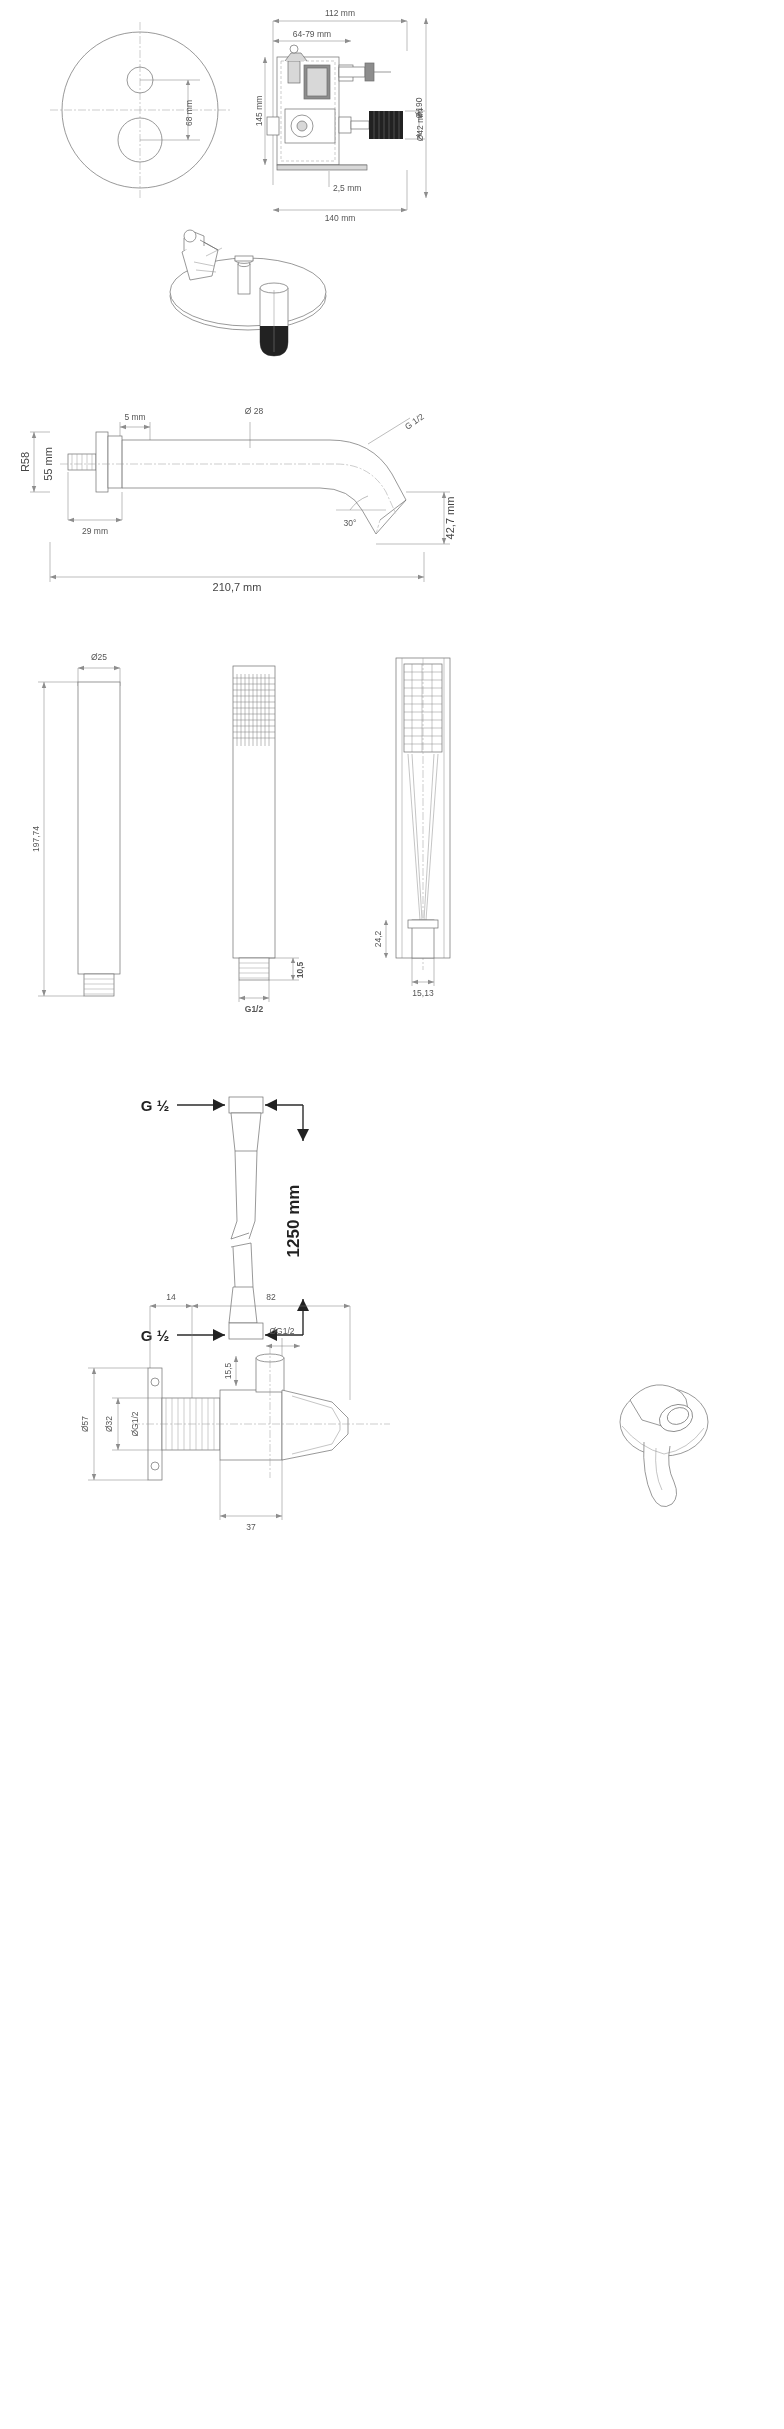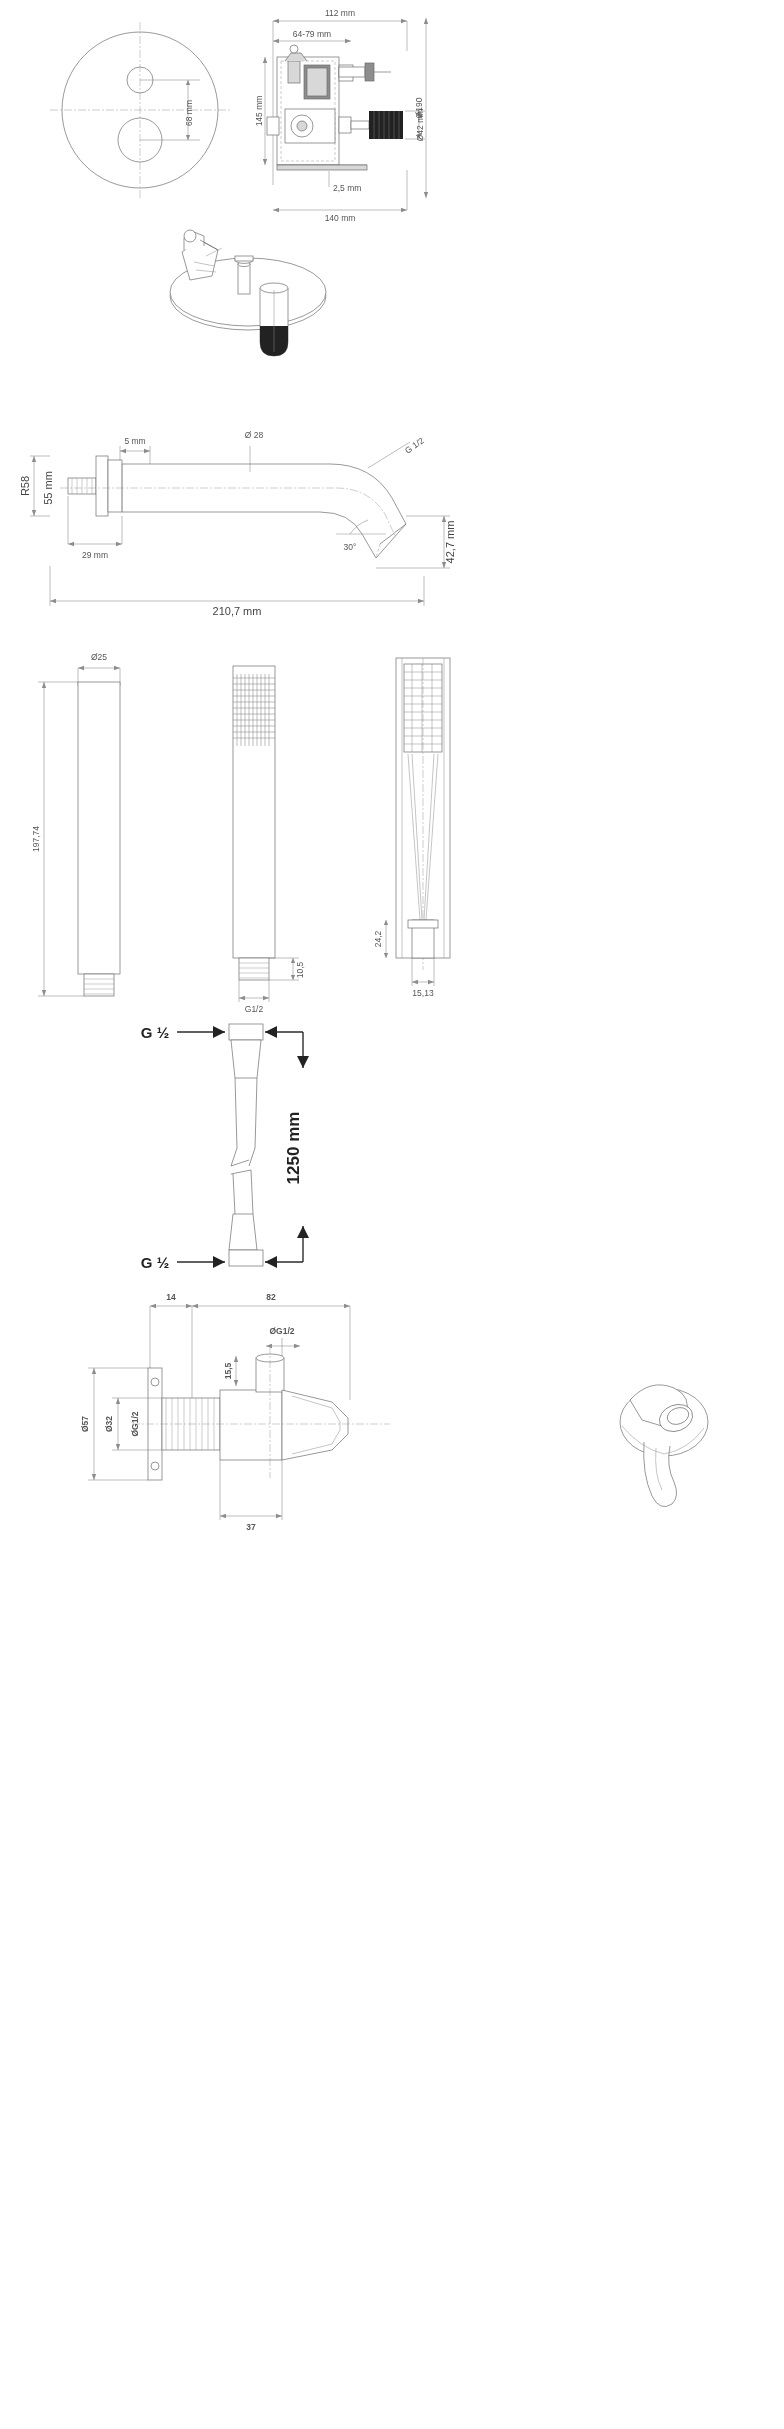--- a/index.html
+++ b/index.html
@@ -190,21 +190,21 @@
 
       <g>
         <path d="M100,66 L100,120 Q100,134 114,134 Q128,134 128,120 L128,66 Z" class="ln fill-white"></path>
         <path d="M100,104 L128,104 L128,120 Q128,134 114,134 Q100,134 100,120 Z" class="fill-dark"></path>
         <ellipse cx="114" cy="66" rx="14" ry="5" class="ln fill-white"></ellipse>
         <line x1="114" y1="68" x2="114" y2="130" class="ln-thin" stroke="#666"></line>
       </g>
     </svg>
   </div>
 
-  <div class="block" style="left:20px; top:416px;">
+  <div class="block" style="left:20px; top:392px;">
     <svg width="470" height="215" viewBox="0 0 470 215">
 
       <line x1="100" y1="35" x2="130" y2="35" class="dimln"></line>
       <path d="M100,35 l6,-2.2 l0,4.4 z" class="fill-mid"></path>
       <path d="M130,35 l-6,-2.2 l0,4.4 z" class="fill-mid"></path>
       <line x1="100" y1="30" x2="100" y2="48" class="dimln"></line>
       <line x1="130" y1="30" x2="130" y2="48" class="dimln"></line>
       <text class="dim-text" x="115" y="28" text-anchor="middle">5 mm</text>
 
       <line x1="230" y1="30" x2="230" y2="56" class="dimln"></line>
@@ -301,21 +301,21 @@
 
       <line x1="24" y1="36" x2="24" y2="350" class="dimln"></line>
       <path d="M24,36 l-2.2,6 l4.4,0 z" class="fill-mid"></path>
       <path d="M24,350 l-2.2,-6 l4.4,0 z" class="fill-mid"></path>
       <line x1="18" y1="36" x2="58" y2="36" class="dimln"></line>
       <line x1="18" y1="350" x2="64" y2="350" class="dimln"></line>
       <text class="dim-text" x="19" y="193" transform="rotate(-90 19 193)" text-anchor="middle">197,74</text>
     </svg>
   </div>
 
-  <div class="block" style="left:205px; top:630px;">
+  <div class="block" style="left:205px; top:630px;font-weight:bold;">
     <svg width="130" height="390" viewBox="0 0 130 390">
       <rect x="28" y="36" width="42" height="292" class="ln fill-white"></rect>
 
       <g stroke="#7a7a7a" stroke-width="0.5">
         <line x1="32" y1="44" x2="32" y2="116"></line>
         <line x1="36" y1="44" x2="36" y2="116"></line>
         <line x1="40" y1="44" x2="40" y2="116"></line>
         <line x1="44" y1="44" x2="44" y2="116"></line>
         <line x1="48" y1="44" x2="48" y2="116"></line>
         <line x1="52" y1="44" x2="52" y2="116"></line>
@@ -399,21 +399,21 @@
 
       <line x1="44" y1="352" x2="66" y2="352" class="dimln"></line>
       <path d="M44,352 l6,-2.2 l0,4.4 z" class="fill-mid"></path>
       <path d="M66,352 l-6,-2.2 l0,4.4 z" class="fill-mid"></path>
       <line x1="44" y1="328" x2="44" y2="356" class="dimln"></line>
       <line x1="66" y1="328" x2="66" y2="356" class="dimln"></line>
       <text class="dim-text" x="55" y="366" text-anchor="middle">15,13</text>
     </svg>
   </div>
 
-  <div class="block" style="left:125px; top:1008px;">
+  <div class="block" style="left:125px; top:1081px;">
     <svg width="340" height="270" viewBox="0 0 340 270">
 
       <text class="dim-text-xl" x="30" y="30" text-anchor="middle">G ½</text>
       <line x1="52" y1="24" x2="100" y2="24" class="ln-heavy"></line>
       <path d="M100,24 l-12,-6 l0,12 z" class="fill-dark"></path>
       <line x1="178" y1="24" x2="140" y2="24" class="ln-heavy"></line>
       <path d="M140,24 l12,-6 l0,12 z" class="fill-dark"></path>
       <line x1="178" y1="24" x2="178" y2="60" class="ln-heavy"></line>
       <path d="M178,60 l-6,-12 l12,0 z" class="fill-dark"></path>
 
@@ -440,21 +440,21 @@
       <path d="M100,254 l-12,-6 l0,12 z" class="fill-dark"></path>
       <line x1="178" y1="254" x2="140" y2="254" class="ln-heavy"></line>
       <path d="M140,254 l12,-6 l0,12 z" class="fill-dark"></path>
       <line x1="178" y1="254" x2="178" y2="218" class="ln-heavy"></line>
       <path d="M178,218 l-6,12 l12,0 z" class="fill-dark"></path>
 
       <text class="dim-text-xl" x="174" y="140" transform="rotate(-90 174 140)" text-anchor="middle" style="font-size:17px;">1250 mm</text>
     </svg>
   </div>
 
-  <div class="block" style="left:60px; top:1290px;font-weight:bold;">
+  <div class="block" style="left:60px; top:1290px;">
     <svg width="420" height="260" viewBox="0 0 420 260">
 
       <line x1="90" y1="16" x2="132" y2="16" class="dimln"></line>
       <path d="M90,16 l6,-2.2 l0,4.4 z" class="fill-mid"></path>
       <path d="M132,16 l-6,-2.2 l0,4.4 z" class="fill-mid"></path>
       <text class="dim-text" x="111" y="10" text-anchor="middle">14</text>
       <line x1="132" y1="16" x2="290" y2="16" class="dimln"></line>
       <path d="M132,16 l6,-2.2 l0,4.4 z" class="fill-mid"></path>
       <path d="M290,16 l-6,-2.2 l0,4.4 z" class="fill-mid"></path>
       <text class="dim-text" x="211" y="10" text-anchor="middle">82</text>

